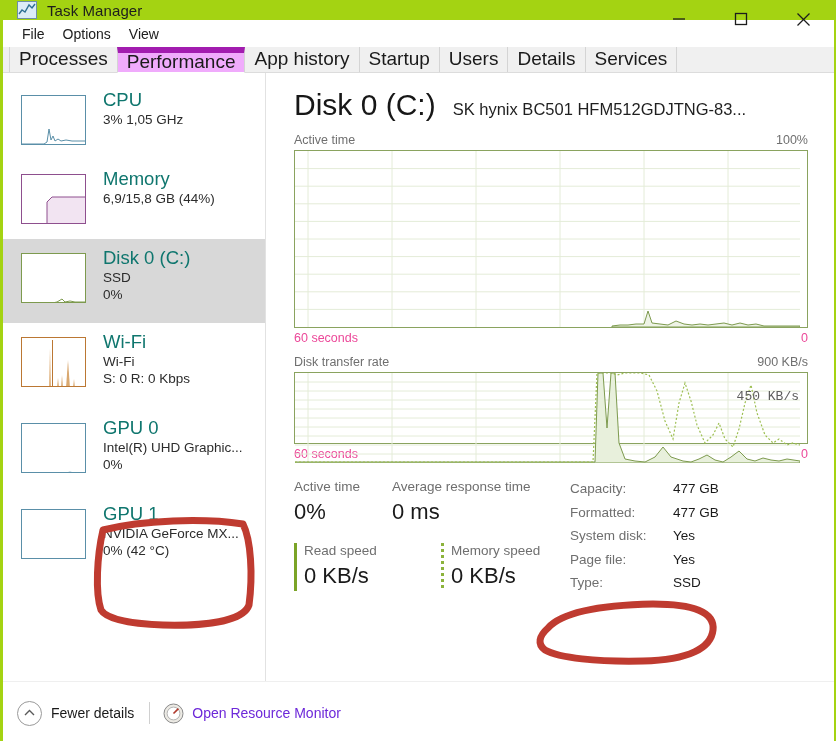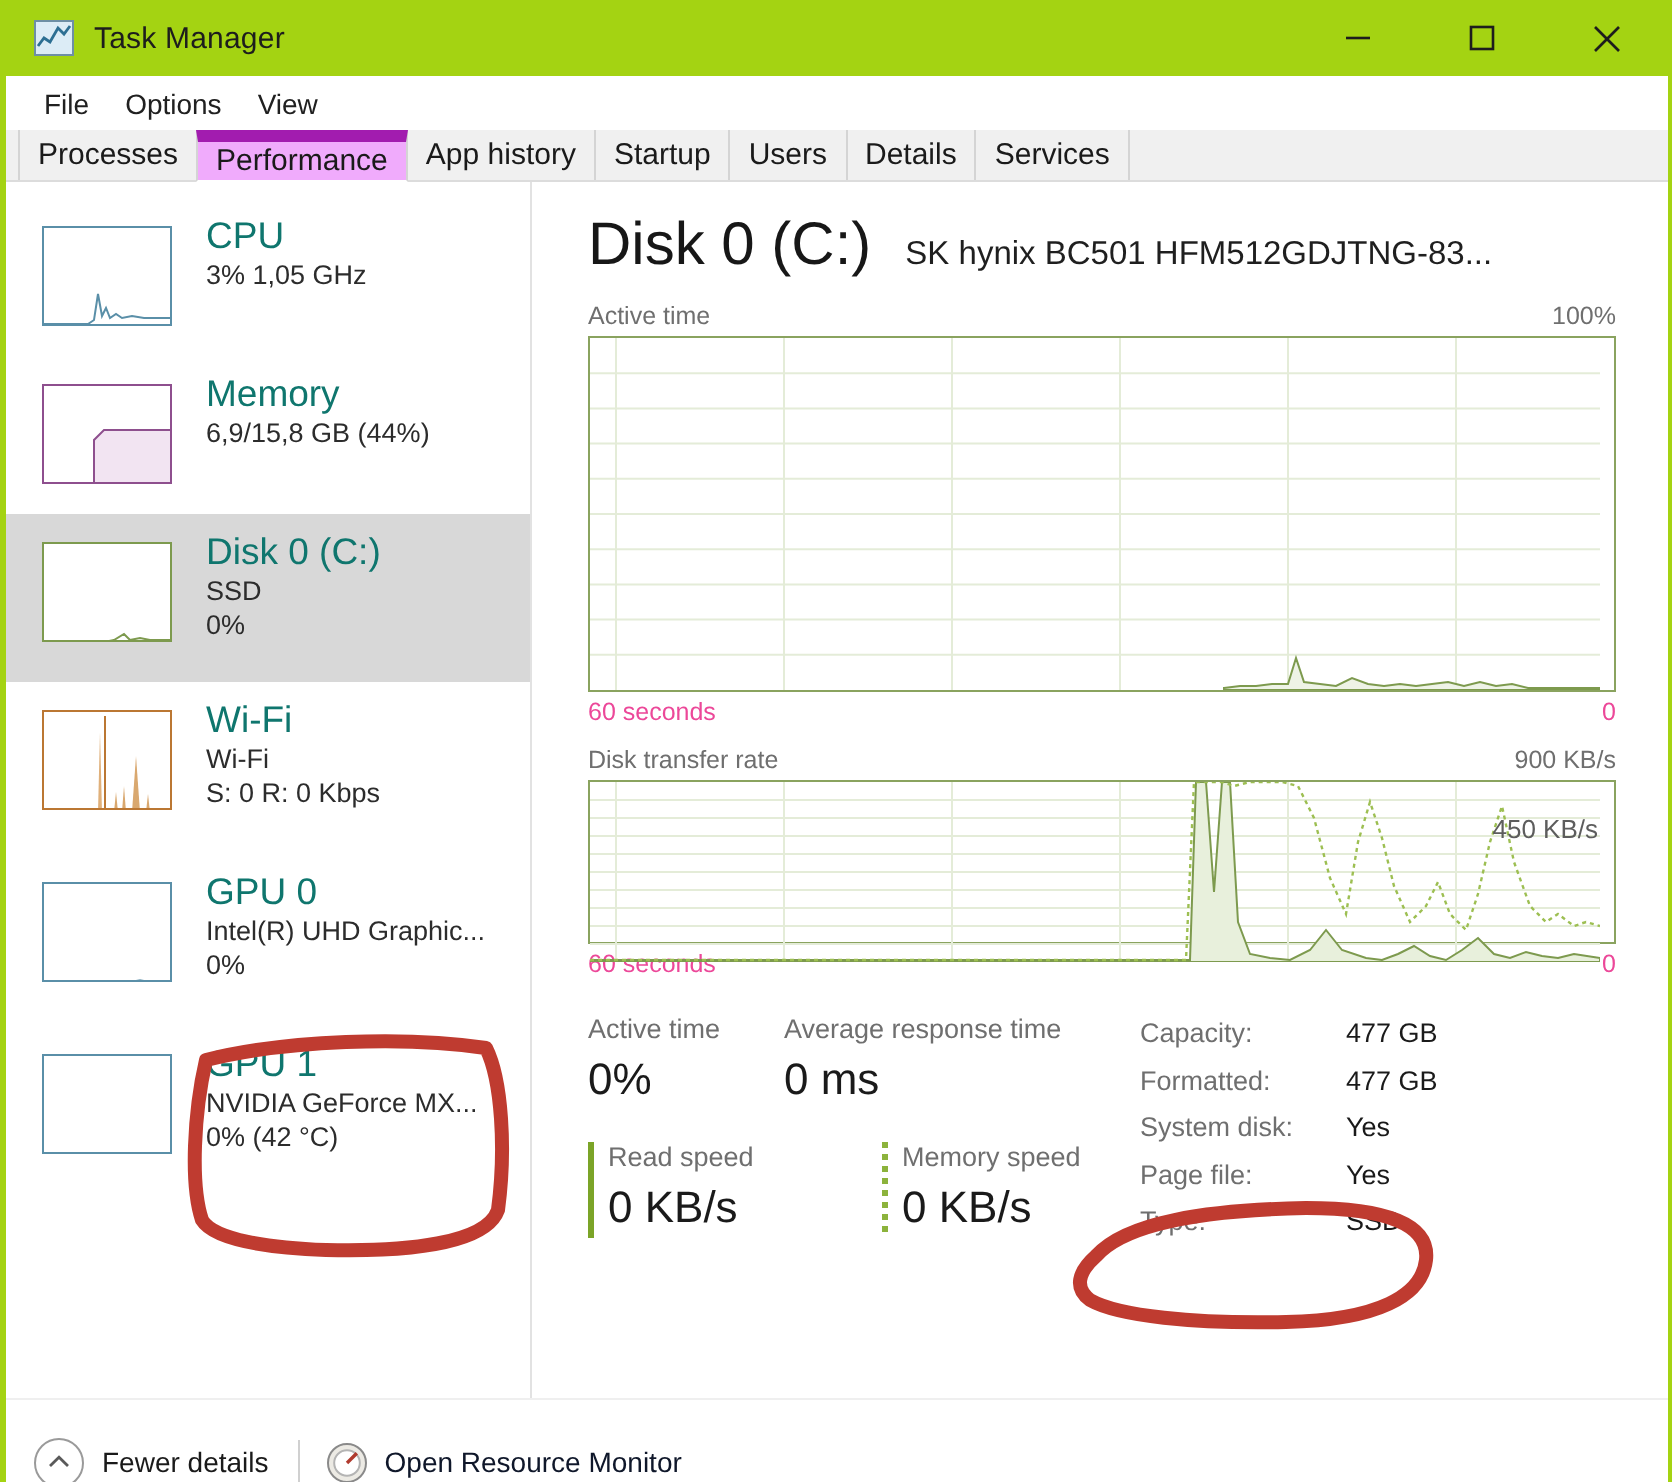--- a/index.html
+++ b/index.html
@@ -20,21 +20,21 @@
     position: relative;
     box-sizing: border-box;
     border-left: 3px solid #a4d312;
     border-right: 2px solid #a4d312;
     border-bottom: 3px solid #a4d312;
     background: #ffffff;
   }
 
   
   #titlebar {
-    height: 38px;
+    height: 20px;
     background: #a4d312;
     display: flex;
     align-items: center;
     position: relative;
   }
   #tm-icon {
     margin-left: 14px;
     width: 20px; height: 18px;
     position: relative;
     flex: none;
@@ -74,21 +74,21 @@
     height: 26px;
     position: relative;
     background: #f0f0f0;
     display: flex;
     align-items: flex-end;
     padding-left: 6px;
     border-bottom: 1px solid #dcdcdc;
     box-sizing: border-box;
   }
   .tab {
-    font-size: 15px;
+    font-size: 19px;
     color: #1a1a1a;
     padding: 3px 9px 4px 9px;
     height: 25px;
     box-sizing: border-box;
     border-left: 1px solid #d4d4d4;
     border-right: 1px solid #d4d4d4;
     background: #f0f0f0;
     margin-right: -1px;
     display: flex; align-items: center;
     white-space: nowrap;
@@ -281,21 +281,21 @@
     flex: none;
   }
   #divider {
     width: 1px; height: 22px;
     background: #d0d0d0;
     margin: 0 13px 0 15px;
   }
   #resmon {
     display: flex; align-items: center;
     font-size: 14px;
-    color: #0f172a;
+    color: #6d28d9;
   }
   #resmon-ico {
     width: 21px; height: 21px;
     margin-right: 8px;
     flex:none;
     position: relative;
   }
 
   
   #annotations {
@@ -473,21 +473,21 @@
       </div>
       <div class="graph-footer">
         <span>60 seconds</span>
         <span>0</span>
       </div>
 
       <div class="graph-caption">
         <span>Disk transfer rate</span>
         <span>900 KB/s</span>
       </div>
-      <div class="graph-box" style="height:82px;">
+      <div class="graph-box" style="height:72px;font-family:Liberation Mono, monospace;">
         <svg width="505" height="90" viewBox="0 0 505 90" preserveAspectRatio="none">
           <g stroke="#e4ecd8" stroke-width="1">
             <line x1="0" y1="9" x2="505" y2="9"></line>
             <line x1="0" y1="18" x2="505" y2="18"></line>
             <line x1="0" y1="27" x2="505" y2="27"></line>
             <line x1="0" y1="36" x2="505" y2="36"></line>
             <line x1="0" y1="45" x2="505" y2="45"></line>
             <line x1="0" y1="54" x2="505" y2="54"></line>
             <line x1="0" y1="63" x2="505" y2="63"></line>
             <line x1="0" y1="72" x2="505" y2="72"></line>

